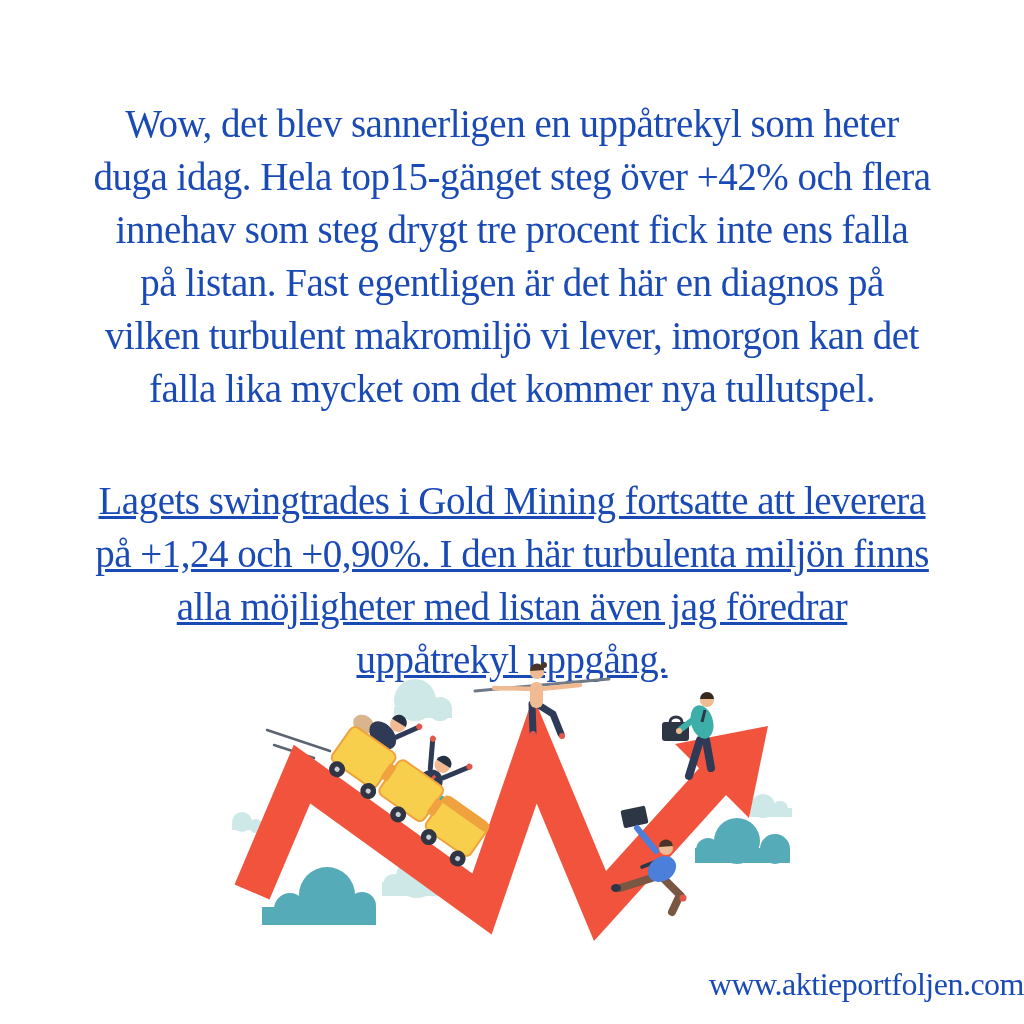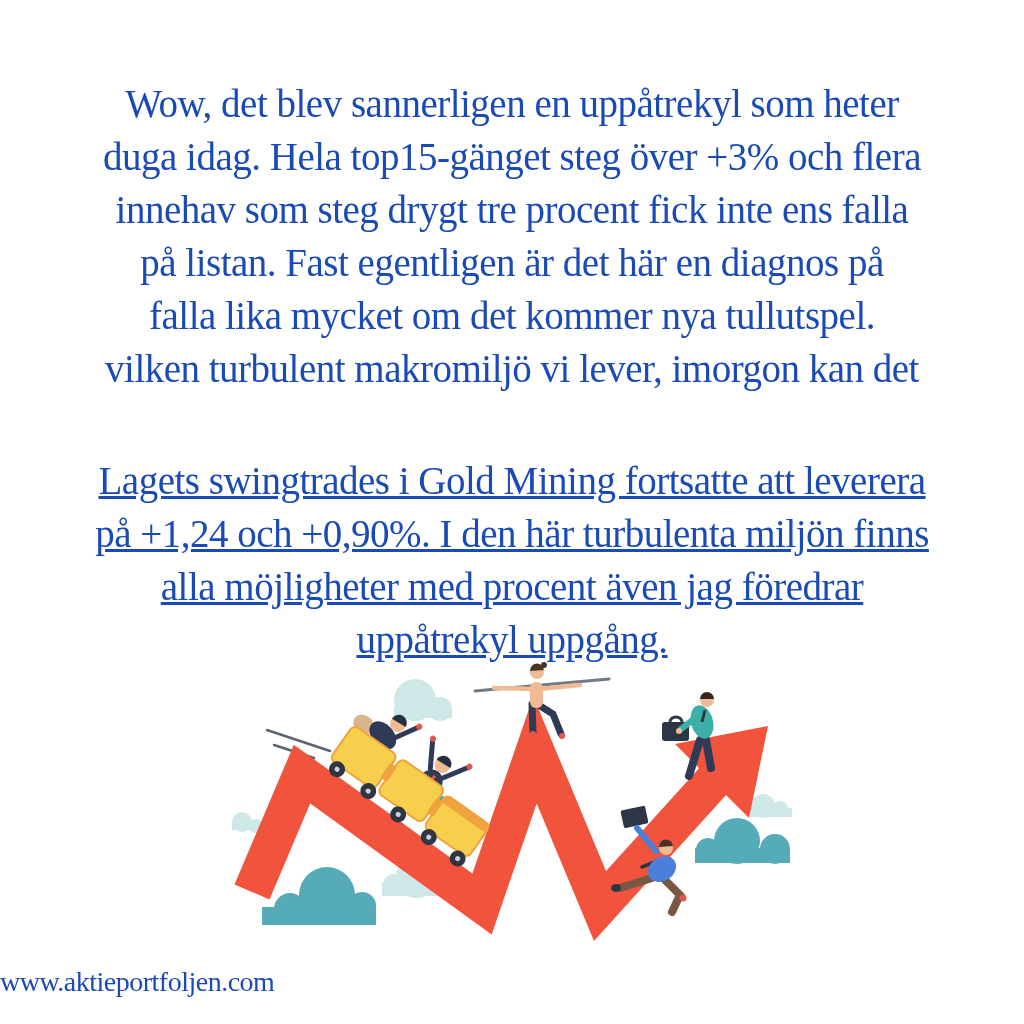--- a/index.html
+++ b/index.html
@@ -6,43 +6,43 @@
     --text-blue:#1a4ab5; --arrow-red:#f2533d; --cart-yellow:#f8cf4c; --cart-orange:#efa23d;
     --suit-navy:#2e3a56; --jacket-teal:#3cafa9; --shirt-blue:#4c7fd9; --pants-brown:#7a5743;
     --skin:#f0bb93; --cloud-dark:#55abb8; --cloud-light:#cde8e7; --line-gray:#5b6470;
   }
   *{box-sizing:border-box;}
   html,body{margin:0;padding:0;}
   body{width:1024px;height:1024px;background:#ffffff;font-family:"Liberation Serif",serif;overflow:hidden;}
   .canvas{position:relative;width:1024px;height:1024px;background:#ffffff;}
   .para{margin:0;text-align:center;color:var(--text-blue);font-size:39px;line-height:53px;letter-spacing:-0.5px;font-weight:normal;}
   .para .line{display:block;white-space:nowrap;}
-  .para1{padding-top:77px;}
+  .para1{padding-top:97px;}
   .para2{margin-top:59px;text-decoration:underline;}
   .illustration{position:absolute;left:232px;top:652px;width:560px;height:292px;}
-  .footer{position:absolute;left:0;right:0;top:966px;text-align:left;color:var(--text-blue);font-size:28px;letter-spacing:-0.5px;}
+  .footer{position:absolute;left:0;right:0;top:966px;text-align:right;color:var(--text-blue);font-size:32px;letter-spacing:-0.5px;}
 </style>
 </head>
 <body>
 
 <div class="canvas">
 
   <p class="para para1">
     <span class="line">Wow, det blev sannerligen en uppåtrekyl som heter</span>
-    <span class="line">duga idag. Hela top15-gänget steg över +3% och flera</span>
+    <span class="line">duga idag. Hela top15-gänget steg över +42% och flera</span>
     <span class="line">innehav som steg drygt tre procent fick inte ens falla</span>
     <span class="line">på listan. Fast egentligen är det här en diagnos på</span>
+    <span class="line">vilken turbulent makromiljö vi lever, imorgon kan det</span>
     <span class="line">falla lika mycket om det kommer nya tullutspel.</span>
-    <span class="line">vilken turbulent makromiljö vi lever, imorgon kan det</span>
   </p>
 
   <p class="para para2">
     <span class="line">Lagets swingtrades i Gold Mining fortsatte att leverera</span>
     <span class="line">på +1,24 och +0,90%. I den här turbulenta miljön finns</span>
-    <span class="line">alla möjligheter med procent även jag föredrar</span>
+    <span class="line">alla möjligheter med listan även jag föredrar</span>
     <span class="line">uppåtrekyl uppgång.</span>
   </p>
 
   <svg class="illustration" viewBox="0 0 560 292" xmlns="http://www.w3.org/2000/svg">
 
     <g fill="var(--cloud-light)">
       <circle cx="183" cy="48" r="21"></circle>
         <circle cx="208" cy="57" r="12"></circle>
         <rect x="162" y="55" width="58" height="11"></rect>
     </g>

